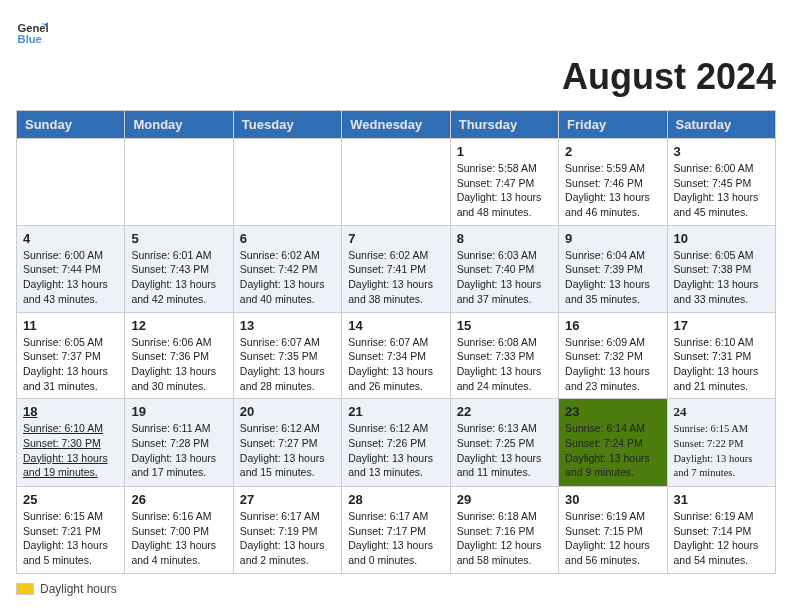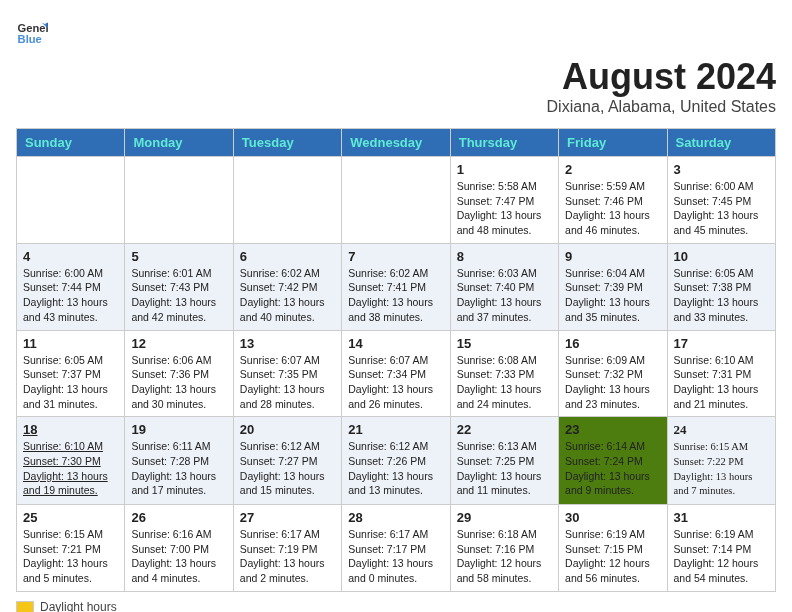--- a/index.html
+++ b/index.html
@@ -37,21 +37,21 @@
     .subtitle {
       font-size: 16px;
       color: #444;
     }
     .calendar {
       width: 100%;
       border-collapse: collapse;
     }
     .calendar th {
       background: #2f6eb5;
-      color: #5eead4;
+      color: #e5e5e5;
       font-size: 13px;
       font-weight: bold;
       text-align: left;
       padding: 6px 8px;
       border: 1px solid #ccc;
     }
     .calendar td {
       border: 1px solid #ccc;
       vertical-align: top;
       padding: 5px 6px;
@@ -105,21 +105,20 @@
   <div class="logo">
     <svg class="logo-icon" viewBox="0 0 40 40">
       <text x="2" y="20" font-size="14" font-weight="bold" fill="#333">General</text>
       <text x="2" y="34" font-size="14" font-weight="bold" fill="#4a90d9">Blue</text>
       <polygon points="32,8 40,16 36,10" fill="#4a90d9"></polygon>
       <polygon points="36,10 40,8 40,16" fill="#2f6eb5"></polygon>
     </svg>
   </div>
   <div class="title-area">
     <div class="main-title">August 2024</div>
-    <div class="subtitle">Dixiana, Alabama, United States</div>
   </div>
 </div>
 
 <table class="calendar">
   <thead>
     <tr id="dow-header">
         <th>Sunday</th>
         <th>Monday</th>
         <th>Tuesday</th>
         <th>Wednesday</th>

